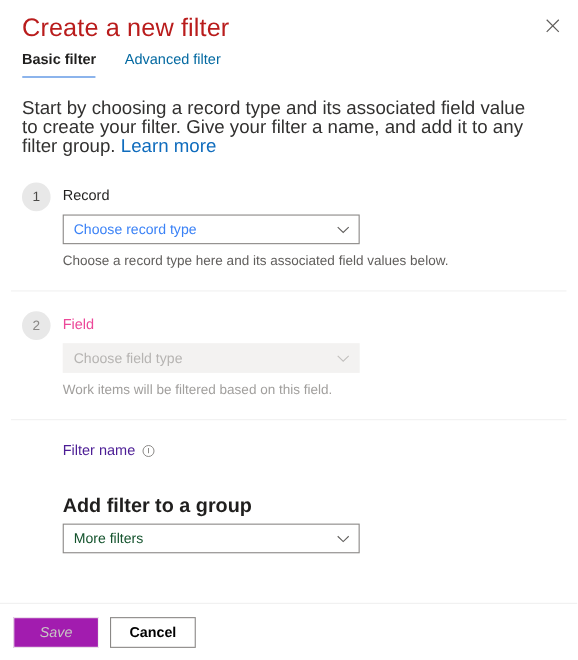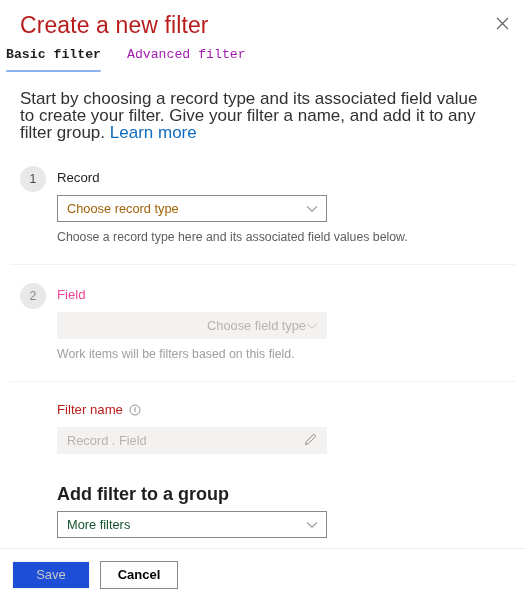--- a/index.html
+++ b/index.html
@@ -43,37 +43,36 @@
     background: transparent;
     border: none;
     cursor: pointer;
     padding: 0;
   }
   .close-button svg { display: block; }
 
   
   .tabs {
     display: flex;
-    align-items: flex-end;
-    padding: 0 6px;
+    align-items: center;
+    padding: 0 20px;
     margin-top: 12px;
     height: 28px;
-    font-family: Liberation Mono, monospace;
   }
   .tab {
     position: relative;
     font-size: 13.2px;
     line-height: 18px;
     padding: 0 0 8px 0;
     margin-right: 26px;
     cursor: pointer;
     background: none;
     border: none;
     font-family: inherit;
-    color: #a21caf;
+    color: #0369a1;
     white-space: nowrap;
   }
   .tab.active {
     color: #201f1e;
     font-weight: 600;
   }
   .tab.active::after {
     content: "";
     position: absolute;
     left: 0;
@@ -154,33 +153,33 @@
     border: 1px solid #8a8886;
     background: #ffffff;
     display: flex;
     align-items: center;
     padding: 0 8px 0 9px;
     cursor: pointer;
   }
   .dropdown .dd-text {
     flex: 1 1 auto;
     font-size: 12.8px;
-    color: #a16207;
+    color: #3b82f6;
     line-height: 18px;
     overflow: hidden;
     text-overflow: ellipsis;
     white-space: nowrap;
   }
   .dropdown.value .dd-text { color: #14532d; }
   .dropdown.disabled {
     border: 1px solid transparent;
     background: #f3f2f1;
     cursor: default;
   }
-  .dropdown.disabled .dd-text { color: #b6b4b2; text-align: right; }
+  .dropdown.disabled .dd-text { color: #b6b4b2; }
   .chevron { flex: 0 0 auto; display: flex; align-items: center; }
 
   .textbox {
     position: relative;
     width: 270px;
     height: 27px;
     box-sizing: border-box;
     background: #f3f2f1;
     border: 1px solid transparent;
     display: flex;
@@ -246,24 +245,25 @@
     height: 28px;
     min-width: 78px;
     font-family: inherit;
     font-size: 13px;
     padding: 0 16px;
     box-sizing: border-box;
     cursor: pointer;
     margin-right: 10px;
   }
   .btn-primary-disabled {
-    background: #1d4ed8;
+    background: #a21caf;
     border: 1px solid #f3f2f1;
     color: #c8c6c4;
     cursor: default;
+    font-style: italic;
   }
   .btn-secondary {
     background: #ffffff;
     border: 1px solid #8a8886;
     color: #000000;
     font-weight: 600;
   }
 </style>
 </head>
 <body>
@@ -322,45 +322,35 @@
         <span>Field</span>
       </div>
       <div class="dropdown disabled">
         <span class="dd-text">Choose field type</span>
         <span class="chevron">
           <svg width="12" height="8" viewBox="0 0 12 8" aria-hidden="true">
             <path d="M1 1.5 L6 6.3 L11 1.5" stroke="#c2c0be" stroke-width="1" fill="none"></path>
           </svg>
         </span>
       </div>
-      <p class="hint">Work items will be filters based on this field.</p>
+      <p class="hint">Work items will be filtered based on this field.</p>
     </div>
   </div>
 
   <div class="divider" style="margin-top:19px;"></div>
 
   <div class="group-section" style="margin-top:19px;">
-    <div class="field-label" style="color:#b91c1c;font-weight:400;">
+    <div class="field-label" style="color:#4c1d95;font-weight:400;">
       <span>Filter name</span>
       <span class="label-info-icon">
         <svg width="12" height="12" viewBox="0 0 12 12" aria-hidden="true">
           <circle cx="6" cy="6" r="5" stroke="#8a8886" stroke-width="0.9" fill="none"></circle>
           <path d="M6 3.3 L6 8.0" stroke="#8a8886" stroke-width="0.9"></path>
         </svg>
       </span>
-    </div>
-    <div class="textbox">
-      <span class="tb-text">Record . Field</span>
-      <button class="pencil-btn">
-        <span>
-          <svg width="15" height="15" viewBox="0 0 16 16" aria-hidden="true">
-            <path d="M11.4 2.2 L13.6 4.4 L5.4 12.6 L2.6 13.4 L3.4 10.6 Z" stroke="#8a8886" stroke-width="1" fill="none" stroke-linejoin="round"></path>
-          </svg>
-        </span>
-      </button>
     </div>
   </div>
 
   <div class="group-section" style="margin-top:31px;">
     <div class="group-label">Add filter to a group</div>
     <div class="dropdown value">
       <span class="dd-text">More filters</span>
       <span class="chevron">
         <svg width="12" height="8" viewBox="0 0 12 8" aria-hidden="true">
           <path d="M1 1.5 L6 6.3 L11 1.5" stroke="#605e5c" stroke-width="1" fill="none"></path>

